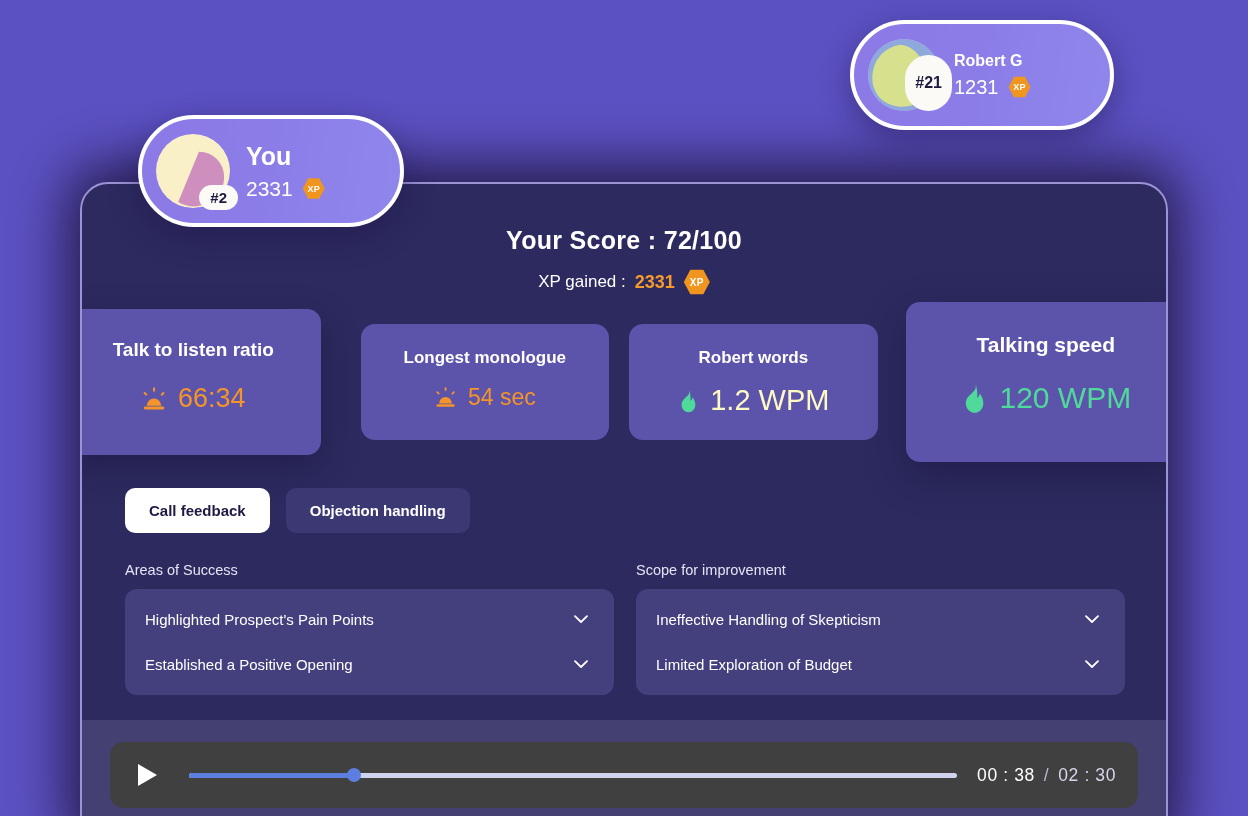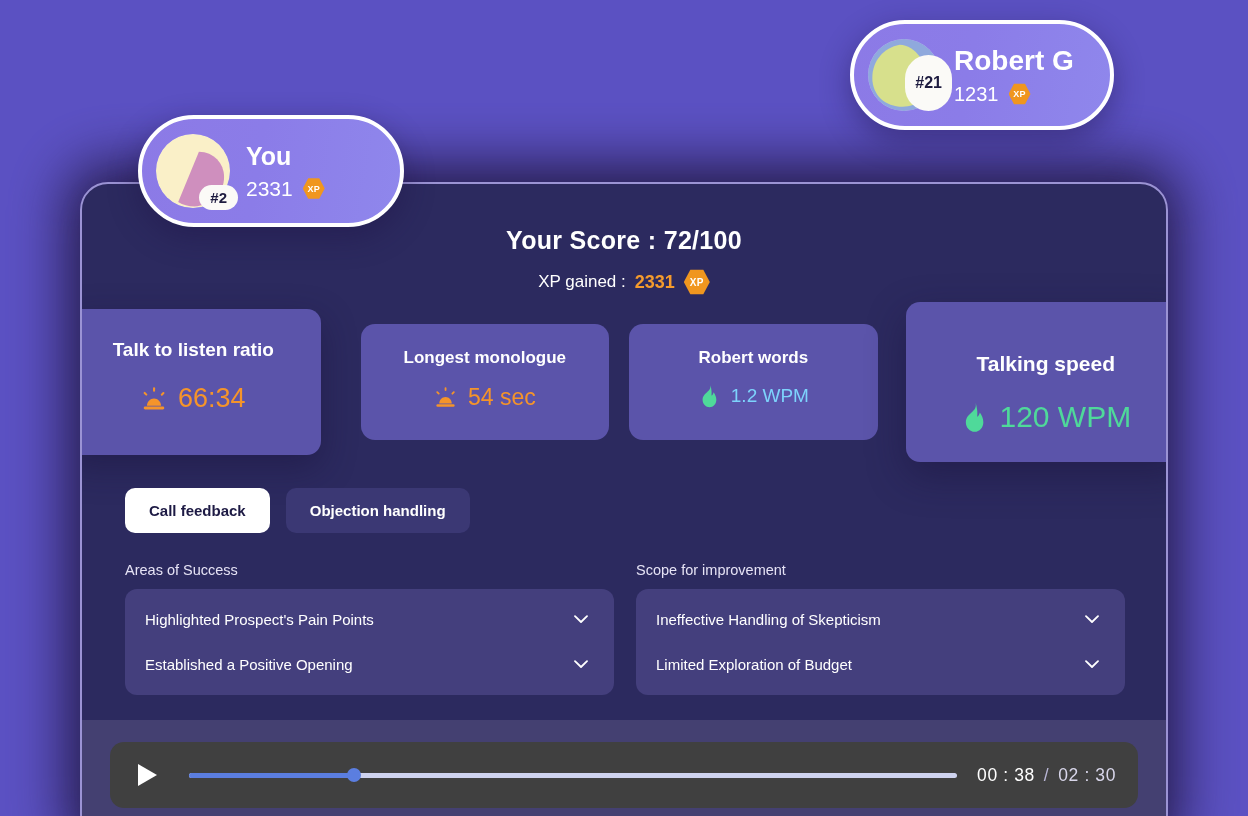--- a/index.html
+++ b/index.html
@@ -121,26 +121,26 @@
   }
   .metric.m2 .m-label { font-size: 17px; }
   .metric.m2 .m-value { font-size: 23px; margin-top: 16px; color: #f5942a; }
 
   .metric.m3 {
     width: 250px; height: 116px;
     margin-left: 20px;
     padding-top: 24px;
   }
   .metric.m3 .m-label { font-size: 17px; }
-  .metric.m3 .m-value { font-size: 19px; margin-top: 16px; color: #7dd3fc; }
+  .metric.m3 .m-value { font-size: 29px; margin-top: 16px; color: #fef9c3; }
 
   .metric.m4 {
     width: 282px; height: 160px;
     margin-left: 28px;
-    padding-top: 50px;
+    padding-top: 31px;
     box-shadow: 0 14px 38px rgba(25,18,58,.45);
   }
   .metric.m4 .m-label { font-size: 21px; }
   .metric.m4 .m-value { font-size: 30px; margin-top: 24px; color: #4fd99a; }
 
   
   .tabs {
     position: absolute;
     left: 43px; top: 304px;
     display: flex;
@@ -314,21 +314,21 @@
     left: 850px; top: 20px;
     width: 264px; height: 110px;
     padding: 0 0 0 14px;
     gap: 14px;
   }
   .pill-rob .avatar { width: 72px; height: 72px; }
   .pill-rob .rank-badge {
     right: -12px; bottom: 0px;
     font-size: 16px; padding: 20px 10px;
   }
-  .pill-rob .pname { font-size: 28px; }
+  .pill-rob .pname { font-size: 16px; }
   .pill-rob .pscore { font-size: 20px; margin-top: 6px; }
 
   .av-svg { display:block; width:100%; height:100%; }
 </style>
 </head>
 <body>
 
 <div class="panel-glow"></div>
 <div class="panel-glow2"></div>
 

